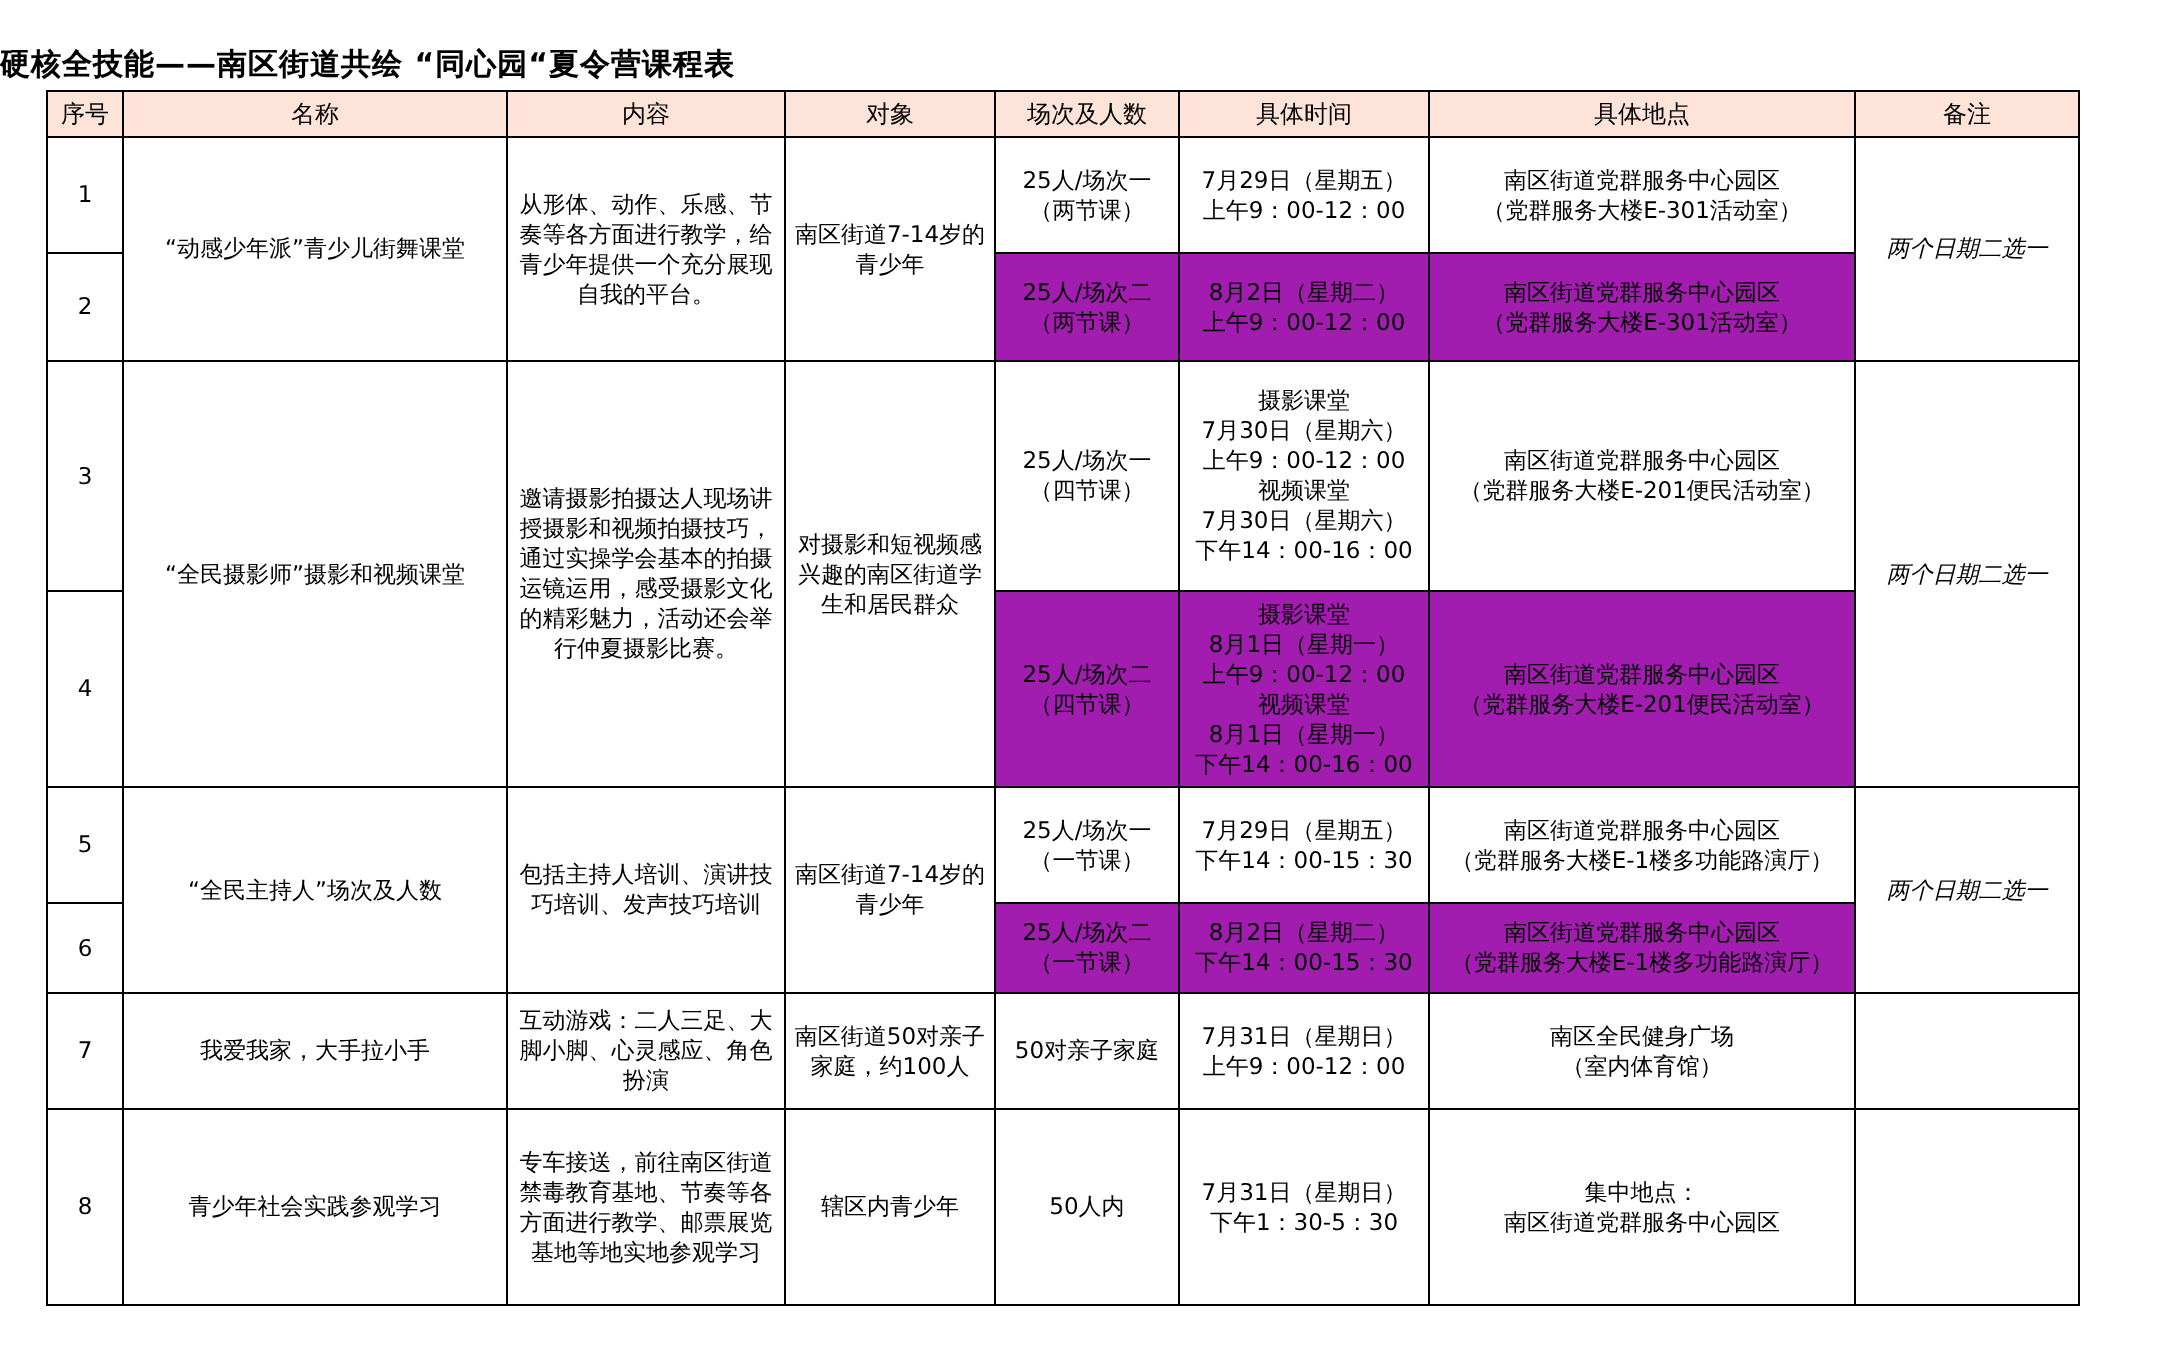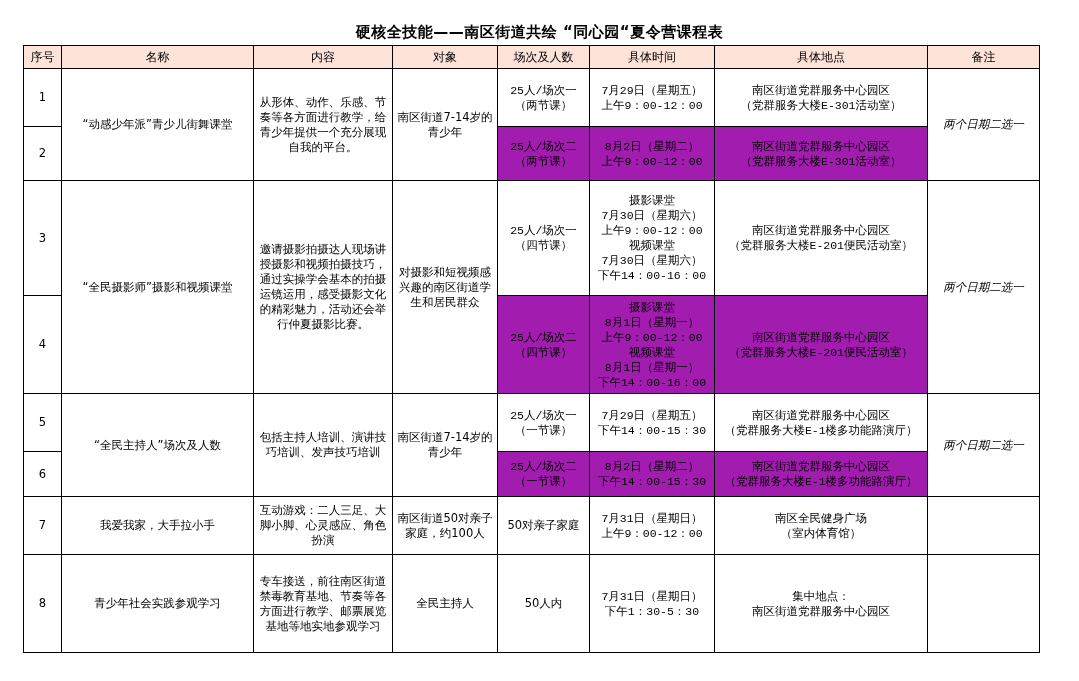--- a/index.html
+++ b/index.html
@@ -1,30 +1,30 @@
 <!DOCTYPE html>
 <html><head>
 <meta charset="utf-8">
 <style>
   html, body { margin:0; padding:0; background:#ffffff; }
   body { width:1079px; height:681px; position:relative; overflow:hidden;
          font-family:"DejaVu Sans", "Liberation Sans", sans-serif; color:#000; }
-  .title { position:absolute; left:0; width:1079px; top:23px; text-align:center;
+  .title { position:absolute; left:0; width:1079px; top:23px; 
            font-size:15px; font-weight:bold; letter-spacing:0.5px; }
   table.sched { position:absolute; left:23px; top:45px; border-collapse:collapse;
                 table-layout:fixed; }
   table.sched td, table.sched th { border:1.5px solid #000; padding:0 2px;
                 text-align:center; vertical-align:middle; font-size:11.5px;
                 line-height:15px; font-weight:normal; overflow:hidden;margin-left:24px; }
   table.sched th { background:#fde3d8; height:22px; font-size:12px; }
   td.gray { background:#a21caf; }
   td.idx { font-size:11px; }
   td.note { font-weight:bold; font-size:12px;font-style:italic; }
   td.content { padding:0 6px; }
-  .line { display:block;font-family:Liberation Mono, monospace; }
+  .line { display:block; }
 </style>
 </head>
 <body>
 
 <div class="title">硬核全技能——南区街道共绘 “同心园“夏令营课程表</div>
 
 <table class="sched">
   <colgroup>
     <col style="width:38px">
     <col style="width:192px">
@@ -176,21 +176,21 @@
           <span class="line">南区全民健身广场</span>
           <span class="line">（室内体育馆）</span>
         </td>
       <td class="note"></td>
     </tr>
 
     <tr style="height:98px">
       <td class="idx">8</td>
       <td>青少年社会实践参观学习</td>
       <td class="content">专车接送，前往南区街道禁毒教育基地、节奏等各方面进行教学、邮票展览基地等地实地参观学习</td>
-      <td>全民主持人</td>
+      <td>辖区内青少年</td>
       <td>50人内</td>
       <td>
           <span class="line">7月31日（星期日）</span>
           <span class="line">下午1：30-5：30</span>
         </td>
       <td>
           <span class="line">集中地点：</span>
           <span class="line">南区街道党群服务中心园区</span>
         </td>
       <td class="note"></td>

